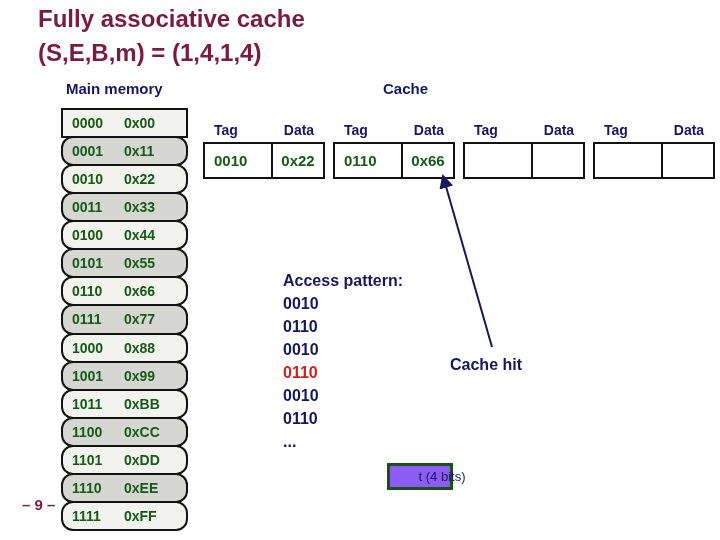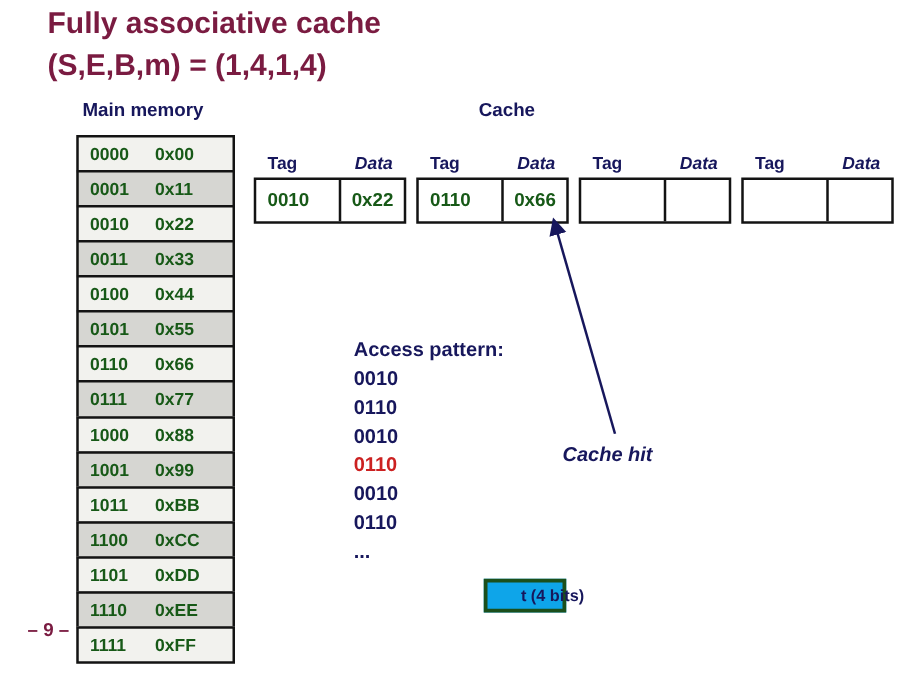--- a/index.html
+++ b/index.html
@@ -44,38 +44,38 @@
     left:61px;top:108px;width:127px;height:423px;
     display:flex;flex-direction:column;
   }
   .mem-row{
     flex:1;
     border:2px solid var(--line);
     display:flex;align-items:center;
     padding-left:9px;
     font-size:14px;font-weight:bold;color:var(--green);
   }
-  .mem-row + .mem-row{margin-top:-2px;}
+  .mem-row + .mem-row{margin-top:-2px;border-radius:12px;}
   .mem-row:nth-child(odd){background:var(--row-light);}
   .mem-row:nth-child(even){background:var(--row-dark);}
   .mem-row .addr{display:inline-block;width:52px;}
   .mem-row .val{display:inline-block;text-align:center;}
 
   
   .cache-row{
     left:203px;top:122px;
     display:flex;gap:8px;justify-content:flex-end;
   }
   .cache-entry{width:122px;}
   .cache-headers{
     display:flex;height:20px;
     color:var(--navy);font-size:14px;font-weight:bold;
   }
   .cache-headers .tag-h{width:70px;padding-left:11px;}
-  .cache-headers .data-h{flex:1;text-align:center;font-style:italic;}
+  .cache-headers .data-h{flex:1;text-align:center;}
   .cache-box{
     display:flex;height:37px;
     border:2px solid var(--line);
     background:#ffffff;
   }
   .cache-box .tag-cell{
     width:68px;border-right:2px solid var(--line);
     display:flex;align-items:center;padding-left:9px;
   }
   .cache-box .data-cell{
@@ -89,29 +89,29 @@
   .access{
     left:283px;top:269px;
     color:var(--navy);
     font-size:16px;font-weight:bold;line-height:23px;
   }
   .access .ap-item.hl{color:var(--red);}
 
   
   .cache-hit{
     left:450px;top:356px;
-    color:var(--navy);font-size:16px;font-weight:bold;white-space:nowrap;font-style:italic;
+    color:var(--navy);font-size:16px;font-weight:bold;white-space:nowrap;
   }
 
   
   .t-box{
     left:387px;top:463px;width:66px;height:27px;
-    border:3px solid #1b4f1b;background:#0ea5e9;
+    border:3px solid #1b4f1b;background:#8b5cf6;
     display:flex;align-items:center;justify-content:center;
-    color:var(--navy);font-size:13px;font-weight:bold;white-space:nowrap;padding-left:44px;
+    color:var(--navy);font-size:13px;font-weight:normal;white-space:nowrap;padding-left:44px;
   }
 
   
   .page-num{
     left:22px;top:496px;
     color:var(--maroon);font-size:15px;font-weight:bold;white-space:nowrap;
   }
 
   
   svg.overlay{

